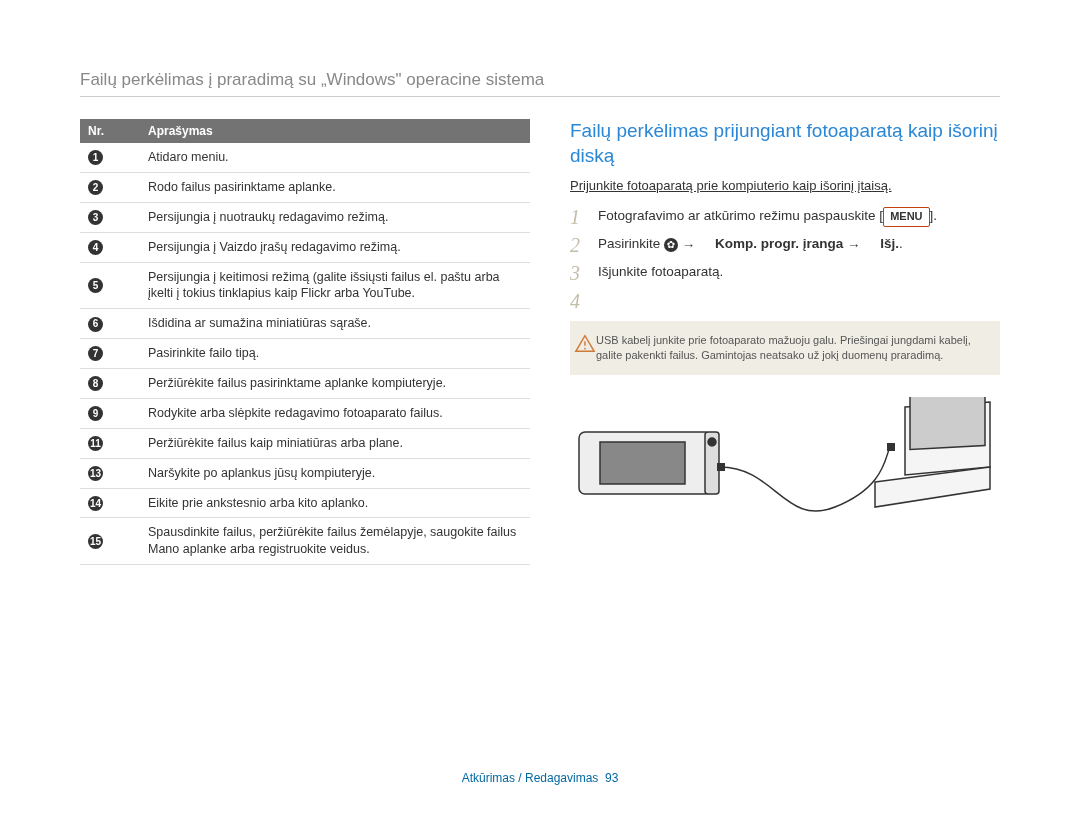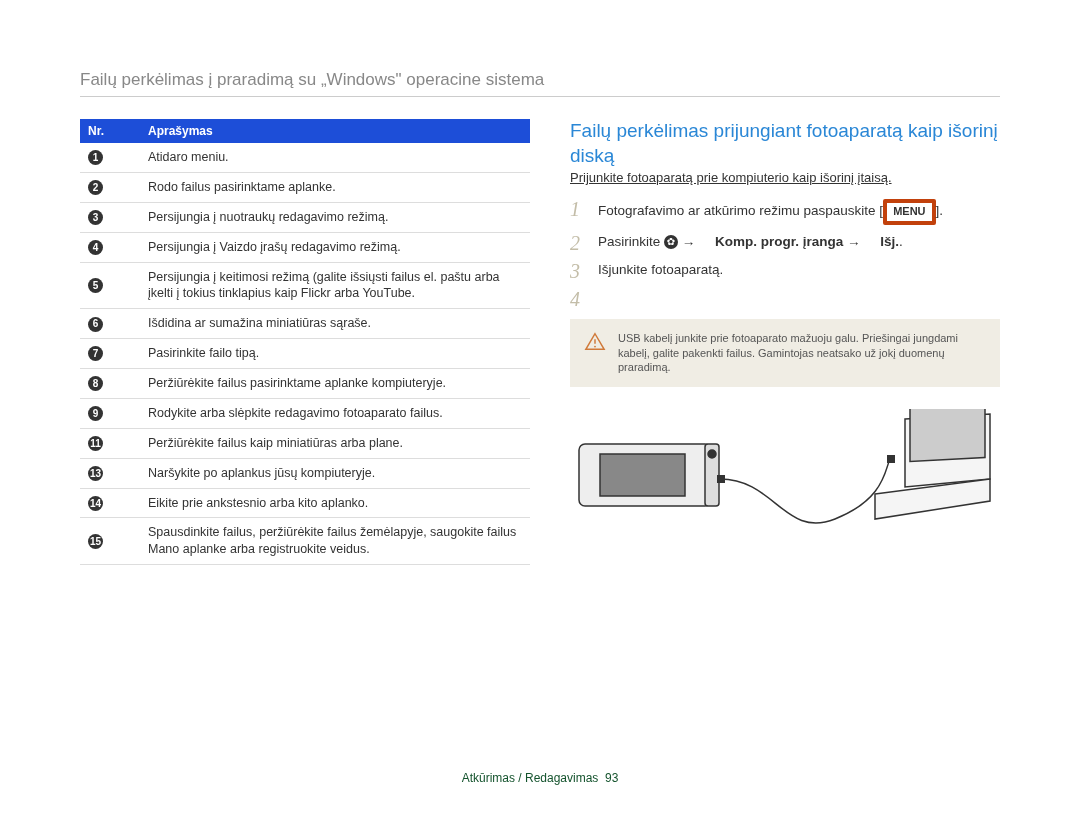--- a/index.html
+++ b/index.html
@@ -28,21 +28,21 @@
   }
   .col-left { flex: 0 0 450px; }
   .col-right { flex: 1; }
 
   table.desc-table {
     width: 100%;
     border-collapse: collapse;
     font-size: 12.5px;
   }
   table.desc-table th {
-    background: #1d4ed8;
+    background: #737373;
     color: #fff;
     text-align: left;
     font-weight: bold;
     padding: 5px 8px;
     font-size: 12px;
   }
   table.desc-table th:first-child { width: 60px; }
   table.desc-table td {
     border-bottom: 1px solid #ddd;
     padding: 6px 8px;
@@ -58,21 +58,21 @@
     font-size: 10px;
     align-items: center;
     justify-content: center;
     font-weight: bold;
   }
 
   .section-title {
     color: #2a87d6;
     font-size: 19px;
     line-height: 1.3;
-    margin-bottom: 2px;
+    margin-bottom: 10px;
     font-weight: normal;
   }
   .intro-text {
     font-size: 13px;
     margin-bottom: 14px;
     text-decoration: underline;
   }
   .steps { list-style: none; }
   .steps li {
     display: flex;
@@ -84,60 +84,59 @@
   .step-num {
     color: #c3bda8;
     font-size: 20px;
     font-style: italic;
     font-family: Georgia, serif;
     line-height: 1;
     flex: 0 0 18px;
   }
   .menu-box {
     display: inline-block;
-    border: 4px solid #c2410c;
+    border: 1px solid #c2410c;
     padding: 1px 6px;
     font-weight: bold;
     font-size: 11px;
     border-radius: 2px;
     vertical-align: middle;
   }
   .gear-icon {
     display:inline-flex; width:14px; height:14px;
     border-radius:50%; background:#333; color:#fff;
     align-items:center; justify-content:center; font-size:10px;
     vertical-align: middle;
   }
   .bold { font-weight: bold; margin-left: 16px; }
 
   .warning-box {
     display: flex;
-    gap: 12px;
     background: #f0ede4;
-    padding: 12px 14px;
+    padding: 12px 4px;
     font-size: 11px;
     color: #555;
     margin-top: 10px;
     align-items: flex-start;
   }
   .warn-icon svg { width: 22px; height: 22px; }
   .warning-box .warn-text { line-height: 1.35; }
 
   .illustration {
     margin-top: 22px;
     text-align: center;
   }
 
   .footer {
     position: absolute;
     bottom: 30px;
     left: 0; right: 0;
     text-align: center;
     font-size: 12px;
-    color: #14532d;
+    color: #0369a1;
   }
 </style>
 </head>
 <body>
 
 <div class="page">
   <div class="page-title">Failų perkėlimas į praradimą su „Windows" operacine sistema</div>
 
   <div class="columns">
 

